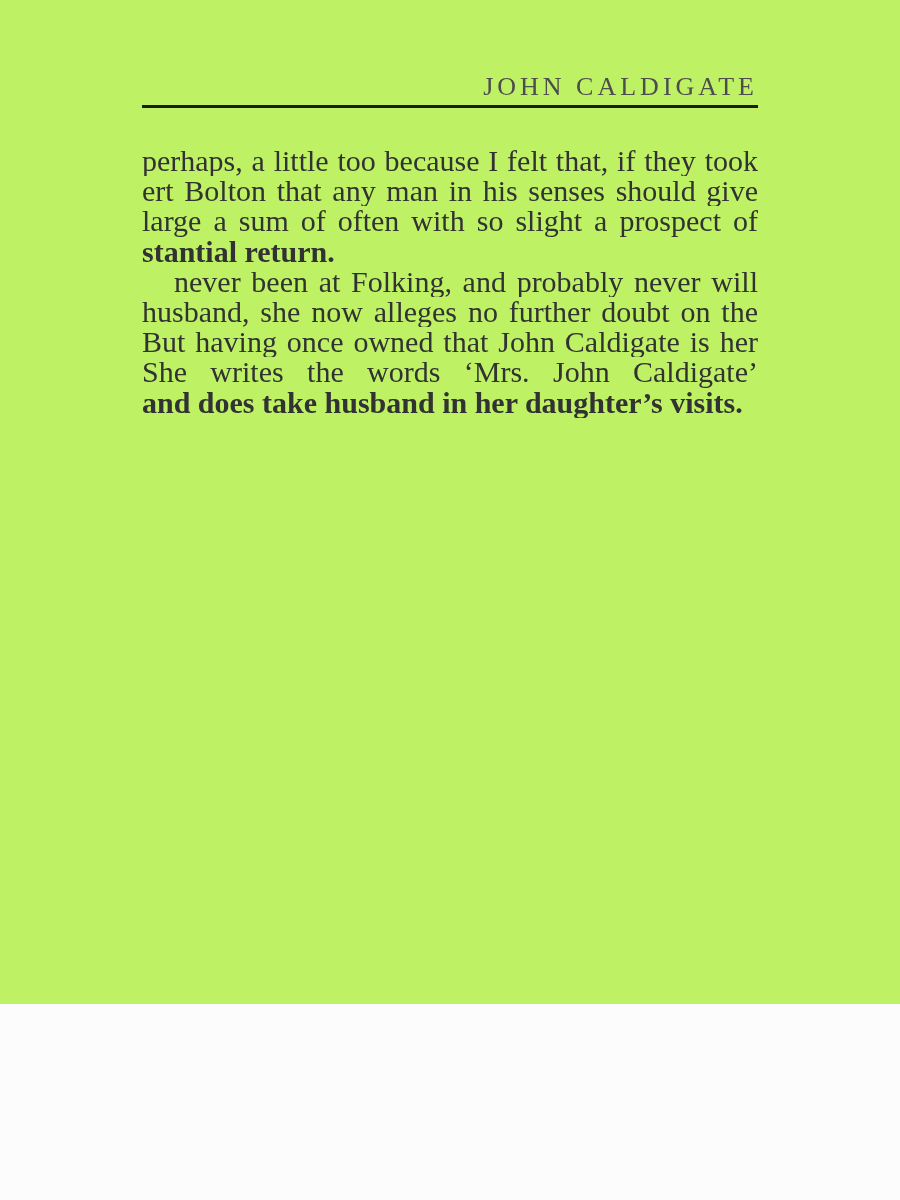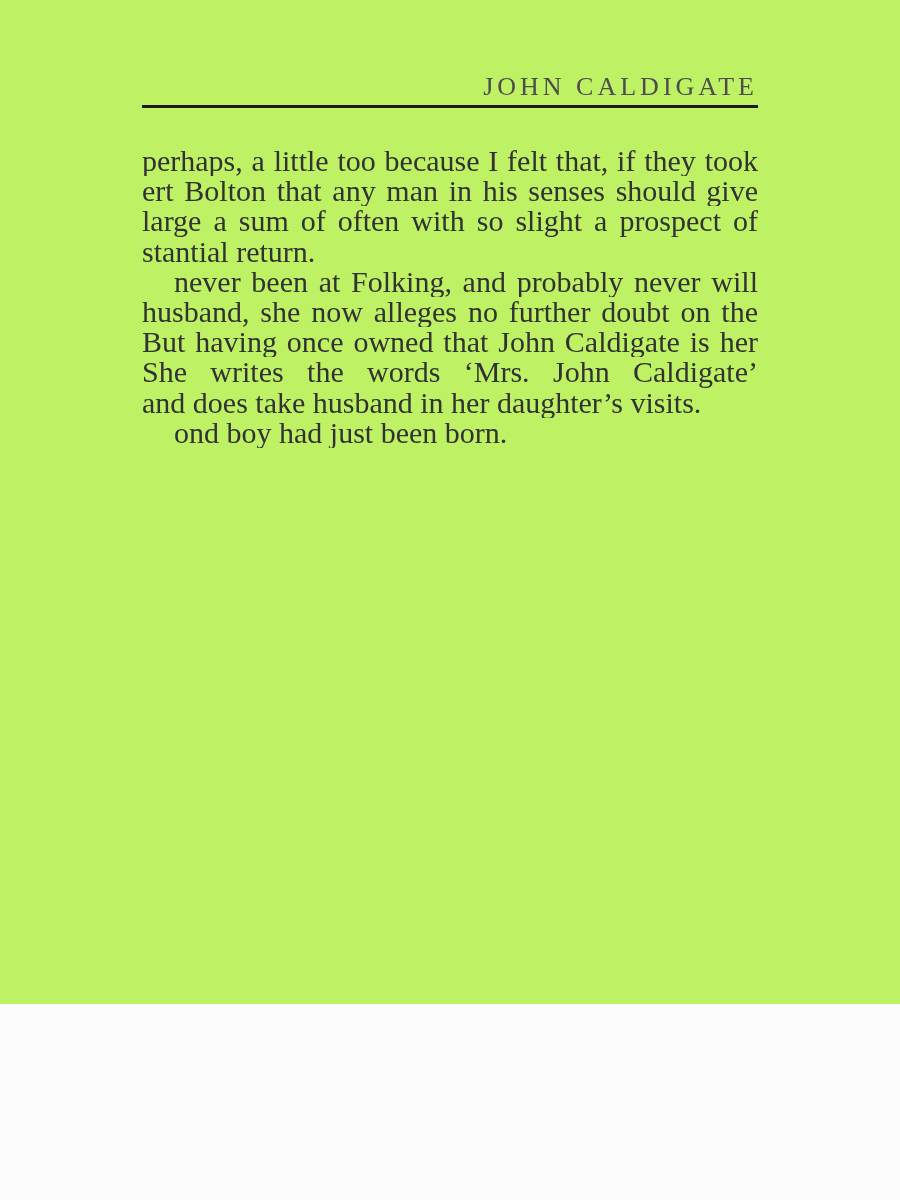--- a/index.html
+++ b/index.html
@@ -48,20 +48,21 @@
   }
   .line {
     height: 30.2px;
     overflow: hidden;
     text-align: justify;
     text-align-last: justify;
     -moz-text-align-last: justify;
   }
   .line.last {
     text-align-last: left;
+    font-weight: bold;
     -moz-text-align-last: left;
   }
   .para.indent .line:first-child {
     text-indent: 32px;
   }
 </style>
 </head>
 <body>
 
 <div class="page">
@@ -78,17 +79,16 @@
           <div class="line last">stantial return.</div>
         </div>
         <div class="para indent">
           <div class="line">never been at Folking, and probably never will sister visit</div>
           <div class="line">husband, she now alleges no further doubt on the matter.</div>
           <div class="line">But having once owned that John Caldigate is her daughter’s</div>
           <div class="line">She writes the words ‘Mrs. John Caldigate’ without a struggle,</div>
           <div class="line last">and does take husband in her daughter’s visits.</div>
         </div>
         <div class="para indent">
-          <div class="line last">ond boy had just been born.</div>
         </div>
       </main>
   </div>
 </div>
 
 </body></html>

